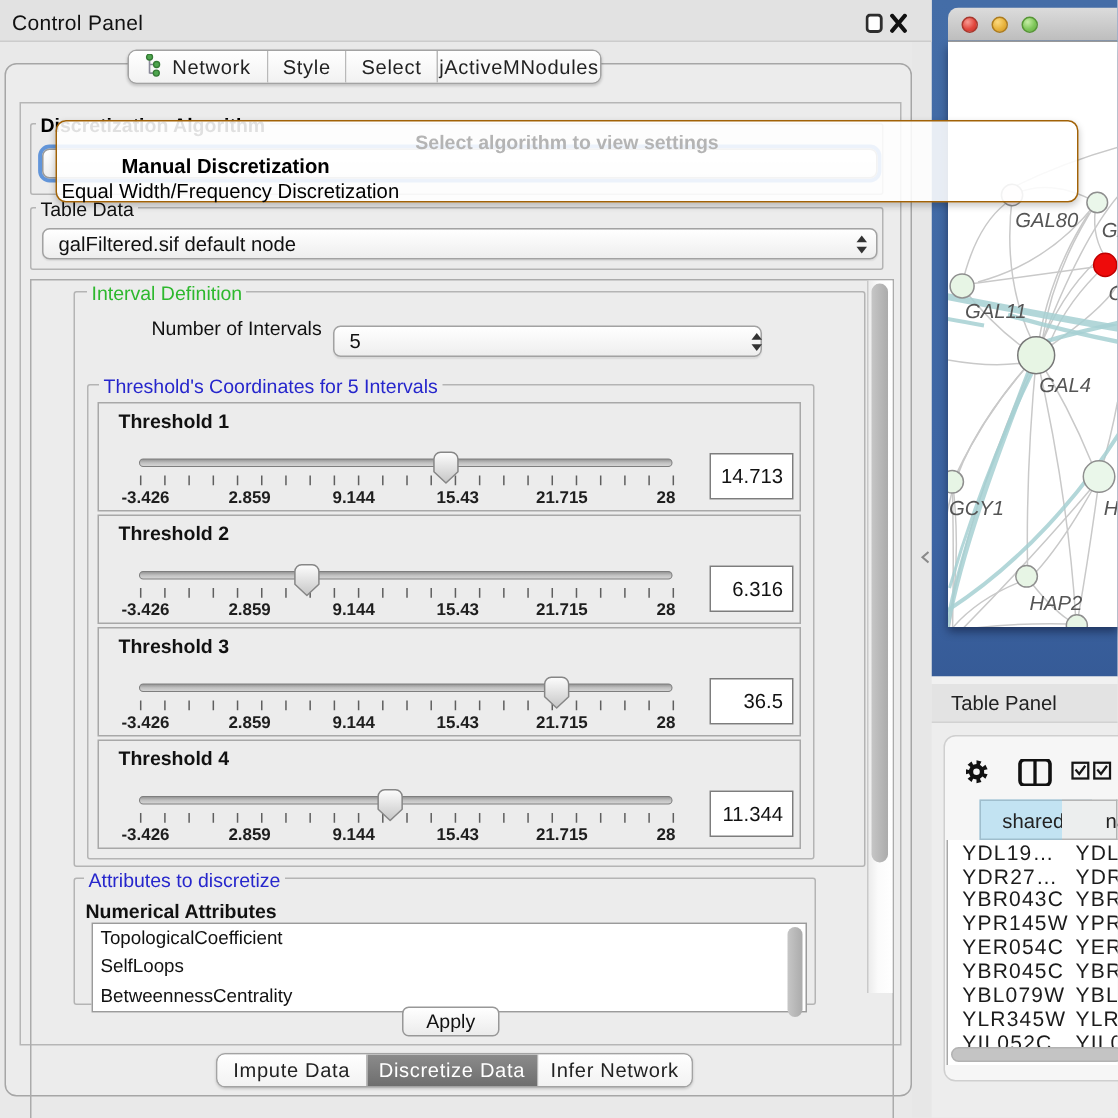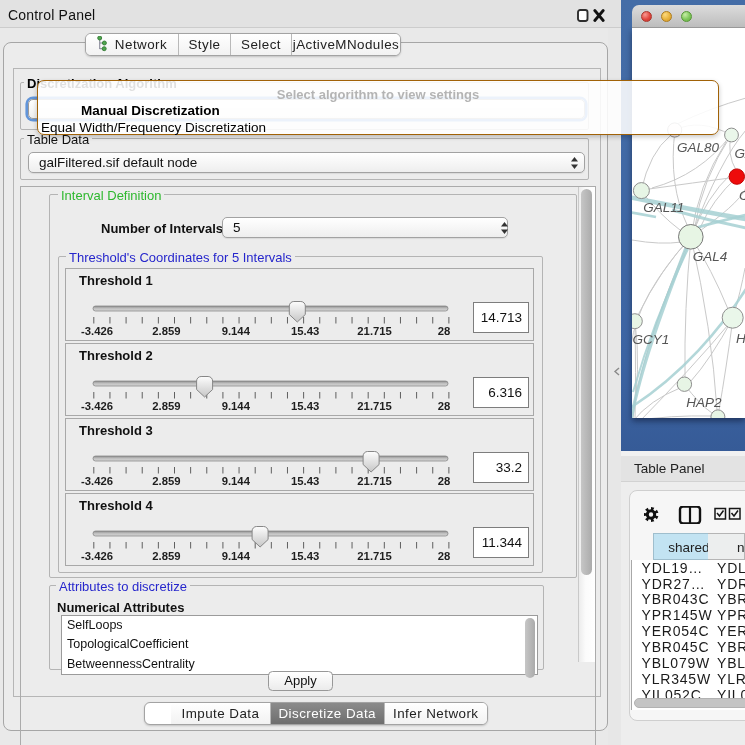--- a/index.html
+++ b/index.html
@@ -16,21 +16,21 @@
   background:#ececec; border:1px solid #a6a6a6; border-radius:8px; }
 
 
 .seg { position:absolute; display:flex; background:#fff; border:1px solid #a3a3a3;
   border-radius:6px; overflow:hidden; box-shadow:0 1px 2px rgba(0,0,0,0.18); }
 .seg .s { display:flex; align-items:center; justify-content:center; font-size:13.4px;
   letter-spacing:0.45px; color:#222; border-right:1px solid #b9b9b9; background:linear-gradient(#ffffff,#f2f2f2); }
 .seg .s:last-child { border-right:none; }
 .seg .sel { background:linear-gradient(#8b8b8b,#6e6e6e); color:#fff; }
 #toptabs { left:85px; top:32.5px; height:23px; }
-#bottabs { left:144px; top:702px; height:23px;padding-left:26px; }
+#bottabs { left:144px; top:702px; height:23px; }
 
 
 #inner { position:absolute; left:13px; top:68px; width:588px; height:629px;
   border:1px solid #b6b6b6; }
 
 .group { position:absolute; border:1px solid #b4b4b4; border-radius:2px; }
 .gtitle { position:absolute; background:#ececec; padding:0 3px; font-size:13px; white-space:nowrap; }
 
 .combo { position:absolute; height:21px; background:linear-gradient(#ffffff,#eeeeee);
   border:1px solid #a2a2a2; border-radius:5px; font-size:13.5px; color:#111;
@@ -265,21 +265,21 @@
       <path d="M4.5,13 L8,8.5 L1,8.5 Z" fill="#333"></path>
     </svg>
 </div>
 
 
 <div class="abs" style="left:20px;top:186px;width:576px;height:619px;border:1px solid #ababab;overflow:hidden">
  <div class="abs" style="left:0;top:0;width:576px;height:477px">
 
   <div class="group" style="left:28px;top:7px;width:528px;height:384px"></div>
   <div class="gtitle" style="left:37px;top:0.5px;color:#2eb82e">Interval Definition</div>
-  <div class="abs" style="left:80px;top:34px;font-size:13px;font-weight:bold;color:#111">Number of Intervals</div>
+  <div class="abs" style="left:80px;top:24px;font-size:13px;font-weight:normal;color:#111">Number of Intervals</div>
   <div class="combo" style="left:201px;top:30px;width:286px">5
     <svg class="carr" style="left:277px" viewBox="0 0 9 14">
           <path d="M4.5,1 L8,5.5 L1,5.5 Z" fill="#333"></path>
           <path d="M4.5,13 L8,8.5 L1,8.5 Z" fill="#333"></path>
         </svg>
   </div>
   <div class="group" style="left:37px;top:69px;width:485px;height:317px"></div>
   <div class="gtitle" style="left:45px;top:62.5px;color:#2626cc">Threshold's Coordinates for 5 Intervals</div>
   <div class="abs" style="left:-20px;top:-186px">
 <div class="tpanel" style="top:267px">
@@ -384,21 +384,21 @@
             <line x1="366.74" y1="25" x2="366.74" y2="31.5" stroke="#5f5f5f" stroke-width="1"></line>
             <line x1="382.88" y1="25" x2="382.88" y2="31.5" stroke="#5f5f5f" stroke-width="1"></line>
             <text x="31.0" y="43" text-anchor="middle" font-size="11.3" font-weight="bold" fill="#1e1e1e" font-family="Liberation Sans, sans-serif">-3.426</text>
             <text x="100.4" y="43" text-anchor="middle" font-size="11.3" font-weight="bold" fill="#1e1e1e" font-family="Liberation Sans, sans-serif">2.859</text>
             <text x="169.8" y="43" text-anchor="middle" font-size="11.3" font-weight="bold" fill="#1e1e1e" font-family="Liberation Sans, sans-serif">9.144</text>
             <text x="239.2" y="43" text-anchor="middle" font-size="11.3" font-weight="bold" fill="#1e1e1e" font-family="Liberation Sans, sans-serif">15.43</text>
             <text x="308.6" y="43" text-anchor="middle" font-size="11.3" font-weight="bold" fill="#1e1e1e" font-family="Liberation Sans, sans-serif">21.715</text>
             <text x="378.0" y="43" text-anchor="middle" font-size="11.3" font-weight="bold" fill="#1e1e1e" font-family="Liberation Sans, sans-serif">28</text>
             <path d="M 297.1 14 a4.5 4.5 0 0 1 4.5 -4.5 h7 a4.5 4.5 0 0 1 4.5 4.5 v8.5 l-8 7.5 l-8 -7.5 z" fill="url(#gth)" stroke="#868686" stroke-width="1" stroke-linejoin="round"></path>
           </svg>
-<div class="vbox">33.2</div>
+<div class="vbox">36.5</div>
 </div>
 <div class="tpanel" style="top:492px">
 <div class="tlabel">Threshold 4</div>
 <svg width="469" height="52" style="position:absolute;left:0;top:23px" viewBox="0 0 469 52">
             <rect x="27" y="14" width="355" height="5" rx="2.5" fill="url(#gtr)" stroke="#7e7e7e" stroke-width="0.7"></rect>
             <line x1="27.80" y1="25" x2="27.80" y2="31.5" stroke="#5f5f5f" stroke-width="1"></line>
             <line x1="43.94" y1="25" x2="43.94" y2="31.5" stroke="#5f5f5f" stroke-width="1"></line>
             <line x1="60.08" y1="25" x2="60.08" y2="31.5" stroke="#5f5f5f" stroke-width="1"></line>
             <line x1="76.22" y1="25" x2="76.22" y2="31.5" stroke="#5f5f5f" stroke-width="1"></line>
             <line x1="92.36" y1="25" x2="92.36" y2="31.5" stroke="#5f5f5f" stroke-width="1"></line>
@@ -429,22 +429,22 @@
             <path d="M 186.1 14 a4.5 4.5 0 0 1 4.5 -4.5 h7 a4.5 4.5 0 0 1 4.5 4.5 v8.5 l-8 7.5 l-8 -7.5 z" fill="url(#gth)" stroke="#868686" stroke-width="1" stroke-linejoin="round"></path>
           </svg>
 <div class="vbox">11.344</div>
 </div>
   </div>
 
   <div class="group" style="left:28px;top:398px;width:495px;height:85px"></div>
   <div class="gtitle" style="left:35px;top:391.5px;color:#2626cc">Attributes to discretize</div>
   <div class="abs" style="left:36px;top:413px;font-size:13px;font-weight:bold;color:#111">Numerical Attributes</div>
   <div id="attrlist" style="left:40px;top:428px">
+        <div class="arow">TopologicalCoefficient</div>
         <div class="arow">SelfLoops</div>
-        <div class="arow">TopologicalCoefficient</div>
         <div class="arow">BetweennessCentrality</div>
       </div>
   <div class="sbthumb" style="left:504px;top:431px;width:10px;height:60px"></div>
  </div>
 </div>
 
 
 <div class="sbtrack" style="left:578px;top:187px;width:17px;height:475px;border-left:1px solid #c9c9c9"></div>
 <div class="sbthumb" style="left:581px;top:189px;width:11px;height:386px"></div>
 

